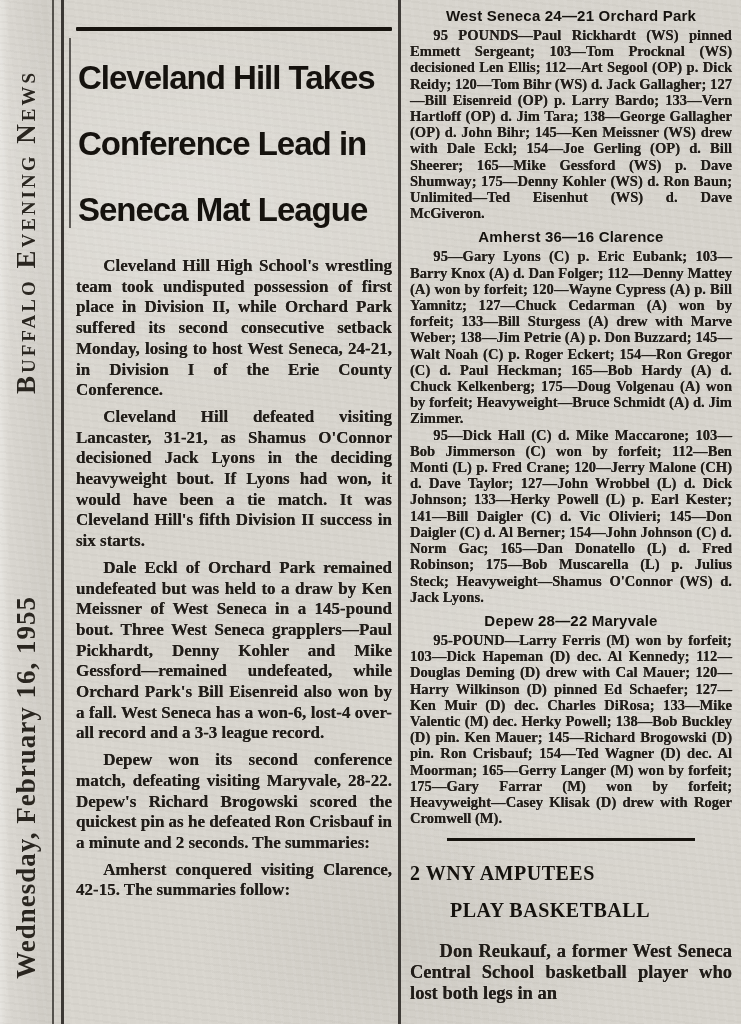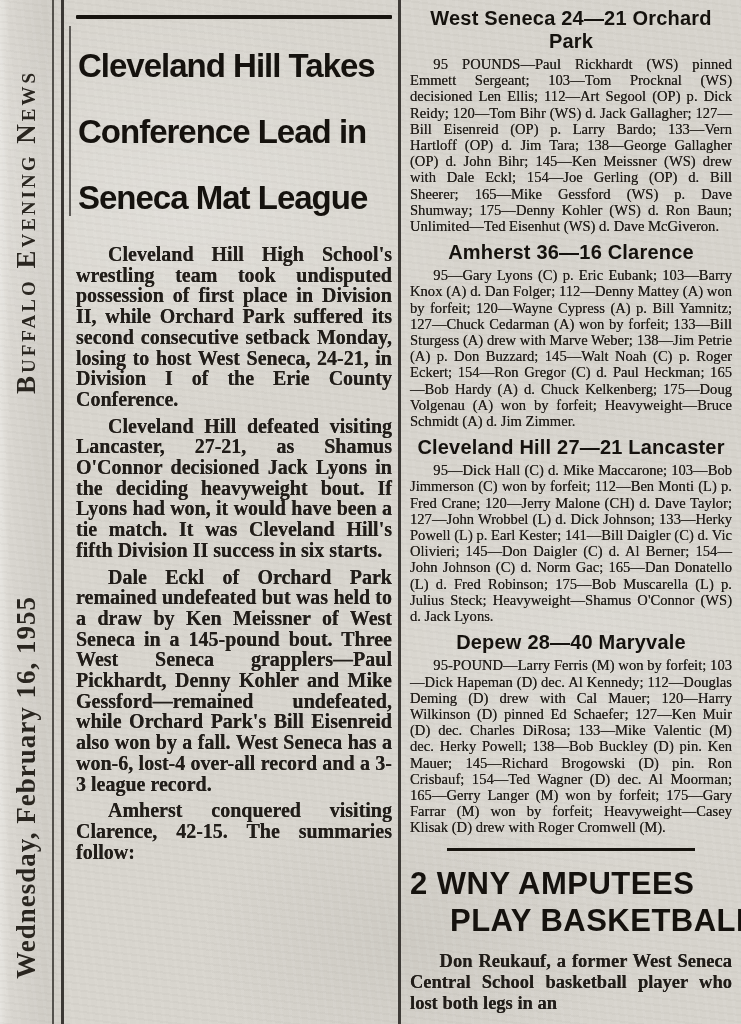--- a/index.html
+++ b/index.html
@@ -25,37 +25,37 @@
   .vrule.r2{left:61px;width:3px;opacity:.9;}
   .vrule.r3{left:398px;width:3px;opacity:.88;}
   
   .masthead-vert{position:absolute;left:0;width:52px;display:flex;align-items:center;justify-content:center;}
   .masthead-vert .vtext{writing-mode:vertical-rl;transform:rotate(180deg);white-space:nowrap;}
   .mast-news{top:12px;height:440px;font-family:"Liberation Serif",serif;font-variant:small-caps;
     font-weight:700;font-size:27px;letter-spacing:3px;color:#2a2620;}
   .mast-date{top:555px;height:465px;font-family:"Liberation Serif",serif;
     font-weight:700;font-size:27px;letter-spacing:1px;color:#2a2620;}
   
-  .left-col{position:absolute;left:76px;top:0;width:316px;}
+  .left-col{position:absolute;left:76px;top:12px;width:316px;}
   .headline-bar{margin-top:15px;height:4px;background:#17140f;border-radius:1px;}
   .tick{position:absolute;left:-7px;top:26px;width:2px;height:190px;background:#2a2723;opacity:.7;}
   .headline{margin:14px 0 0 2px;font-family:"Liberation Sans",sans-serif;font-weight:700;
     font-size:33px;line-height:66px;letter-spacing:-1px;color:#15120e;white-space:nowrap;}
-  .body-text p{margin:6px 0 0 0;font-size:20px;line-height:20.7px;font-weight:700;
+  .body-text p{margin:6px 0 0 0;font-size:17px;line-height:20.7px;font-weight:700;
     text-align:justify;text-indent:1.6em;color:#211d19;text-shadow:0 0 .5px rgba(33,29,25,.85);}
   .left-col .body-text{margin-top:13px;}
   
   .right-col{position:absolute;left:410px;top:0;width:322px;}
   .summary-section .sec-header{margin:7px 0 3px 0;font-family:"Liberation Sans",sans-serif;
-    font-weight:700;font-size:20px;text-align:center;color:#15120e;letter-spacing:.2px;}
-  .summary-section .sec-body{margin:0;font-size:14.6px;line-height:16.2px;font-weight:400;
+    font-weight:700;font-size:15px;text-align:center;color:#15120e;letter-spacing:.2px;}
+  .summary-section .sec-body{margin:0;font-size:14.6px;line-height:16.2px;font-weight:700;
     text-align:justify;text-indent:1.6em;color:#221e1a;text-shadow:0 0 .4px rgba(33,29,25,.85);}
   .section-separator{margin:12px auto 0 auto;width:248px;height:3px;background:#17140f;}
-  .next-headline{margin:14px 0 0 0;font-family:Liberation Sans, sans-serif;font-weight:700;
-    font-size:31px;line-height:37px;letter-spacing:.5px;color:#15120e;white-space:nowrap;}
+  .next-headline{margin:14px 0 0 0;font-family:Liberation Serif, serif;font-weight:700;
+    font-size:20px;line-height:37px;letter-spacing:.5px;color:#15120e;white-space:nowrap;}
   .next-headline .hl2{padding-left:40px;}
   .next-para p{margin-top:12px;font-size:18.5px;line-height:21px;}
 </style>
 </head>
 <body>
 
 <div class="page">
   <div class="grain"></div>
 
   <div class="masthead-vert mast-news">
@@ -72,45 +72,45 @@
   <div class="left-col">
     <div class="headline-bar"></div>
     <div class="tick"></div>
     <h1 class="headline">
       <div>Cleveland Hill Takes</div>
       <div>Conference Lead in</div>
       <div>Seneca Mat League</div>
     </h1>
     <div class="body-text">
       <p>Cleveland Hill High School's wrestling team took undisputed possession of first place in Division II, while Orchard Park suffered its second consecutive setback Monday, losing to host West Seneca, 24-21, in Division I of the Erie County Conference.</p>
-      <p>Cleveland Hill defeated visiting Lancaster, 27-21, as Shamus O'Connor decisioned Jack Lyons in the deciding heavyweight bout. If Lyons had won, it would have been a tie match.  It was Cleveland Hill's fifth Division II success in six starts.</p>
+      <p>Cleveland Hill defeated visiting Lancaster, 31-21, as Shamus O'Connor decisioned Jack Lyons in the deciding heavyweight bout. If Lyons had won, it would have been a tie match.  It was Cleveland Hill's fifth Division II success in six starts.</p>
       <p>Dale Eckl of Orchard Park remained undefeated but was held to a draw by Ken Meissner of West Seneca in a 145-pound bout. Three West Seneca grapplers—Paul Pickhardt, Denny Kohler and Mike Gessford—remained undefeated, while Orchard Park's Bill Eisenreid also won by a fall. West Seneca has a won-6, lost-4 over-all record and a 3-3 league record.</p>
+      <p>Depew won its second conference match, defeating visiting Maryvale, 28-22.  Depew's Richard Brogowski scored the quickest pin as he defeated Ron Crisbauf in a minute and 2 seconds.  The summaries:</p>
       <p>Amherst conquered visiting Clarence, 42-15.  The summaries follow:</p>
     </div>
   </div>
 
   <div class="right-col">
 
     <div class="summary-section">
       <div class="sec-header">West Seneca 24—21 Orchard Park</div>
       <p class="sec-body">95 POUNDS—Paul Rickhardt (WS) pinned Emmett Sergeant; 103—Tom Procknal (WS) decisioned Len Ellis; 112—Art Segool (OP) p. Dick Reidy; 120—Tom Bihr (WS) d. Jack Gallagher; 127—Bill Eisenreid (OP) p. Larry Bardo; 133—Vern Hartloff (OP) d. Jim Tara; 138—George Gallagher (OP) d. John Bihr; 145—Ken Meissner (WS) drew with Dale Eckl; 154—Joe Gerling (OP) d. Bill Sheerer; 165—Mike Gessford (WS) p. Dave Shumway; 175—Denny Kohler (WS) d. Ron Baun; Unlimited—Ted Eisenhut (WS) d. Dave McGiveron.</p>
     </div>
 
     <div class="summary-section">
       <div class="sec-header">Amherst 36—16 Clarence</div>
       <p class="sec-body">95—Gary Lyons (C) p. Eric Eubank; 103—Barry Knox (A) d. Dan Folger; 112—Denny Mattey (A) won by forfeit; 120—Wayne Cypress (A) p. Bill Yamnitz; 127—Chuck Cedarman (A) won by forfeit; 133—Bill Sturgess (A) drew with Marve Weber; 138—Jim Petrie (A) p. Don Buzzard; 145—Walt Noah (C) p. Roger Eckert; 154—Ron Gregor (C) d. Paul Heckman; 165—Bob Hardy (A) d. Chuck Kelkenberg; 175—Doug Volgenau (A) won by forfeit; Heavyweight—Bruce Schmidt (A) d. Jim Zimmer.</p>
     </div>
 
     <div class="summary-section">
-      <div class="sec-header">Cleveland Hill 27—21 Lancaster</div>
       <p class="sec-body">95—Dick Hall (C) d. Mike Maccarone; 103—Bob Jimmerson (C) won by forfeit; 112—Ben Monti (L) p. Fred Crane; 120—Jerry Malone (CH) d. Dave Taylor; 127—John Wrobbel (L) d. Dick Johnson; 133—Herky Powell (L) p. Earl Kester; 141—Bill Daigler (C) d. Vic Olivieri; 145—Don Daigler (C) d. Al Berner; 154—John Johnson (C) d. Norm Gac; 165—Dan Donatello (L) d. Fred Robinson; 175—Bob Muscarella (L) p. Julius Steck; Heavyweight—Shamus O'Connor (WS) d. Jack Lyons.</p>
     </div>
 
     <div class="summary-section">
-      <div class="sec-header">Depew 28—40 Maryvale</div>
+      <div class="sec-header">Depew 28—22 Maryvale</div>
       <p class="sec-body">95-POUND—Larry Ferris (M) won by forfeit; 103—Dick Hapeman (D) dec. Al Kennedy; 112—Douglas Deming (D) drew with Cal Mauer; 120—Harry Wilkinson (D) pinned Ed Schaefer; 127—Ken Muir (D) dec. Charles DiRosa; 133—Mike Valentic (M) dec. Herky Powell; 138—Bob Buckley (D) pin. Ken Mauer; 145—Richard Brogowski (D) pin. Ron Crisbauf; 154—Ted Wagner (D) dec. Al Moorman; 165—Gerry Langer (M) won by forfeit; 175—Gary Farrar (M) won by forfeit; Heavyweight—Casey Klisak (D) drew with Roger Cromwell (M).</p>
     </div>
 
     <div class="section-separator"></div>
 
     <h2 class="next-headline">
       <div class="hl1">2 WNY AMPUTEES</div>
       <div class="hl2">PLAY BASKETBALL</div>
     </h2>
 

